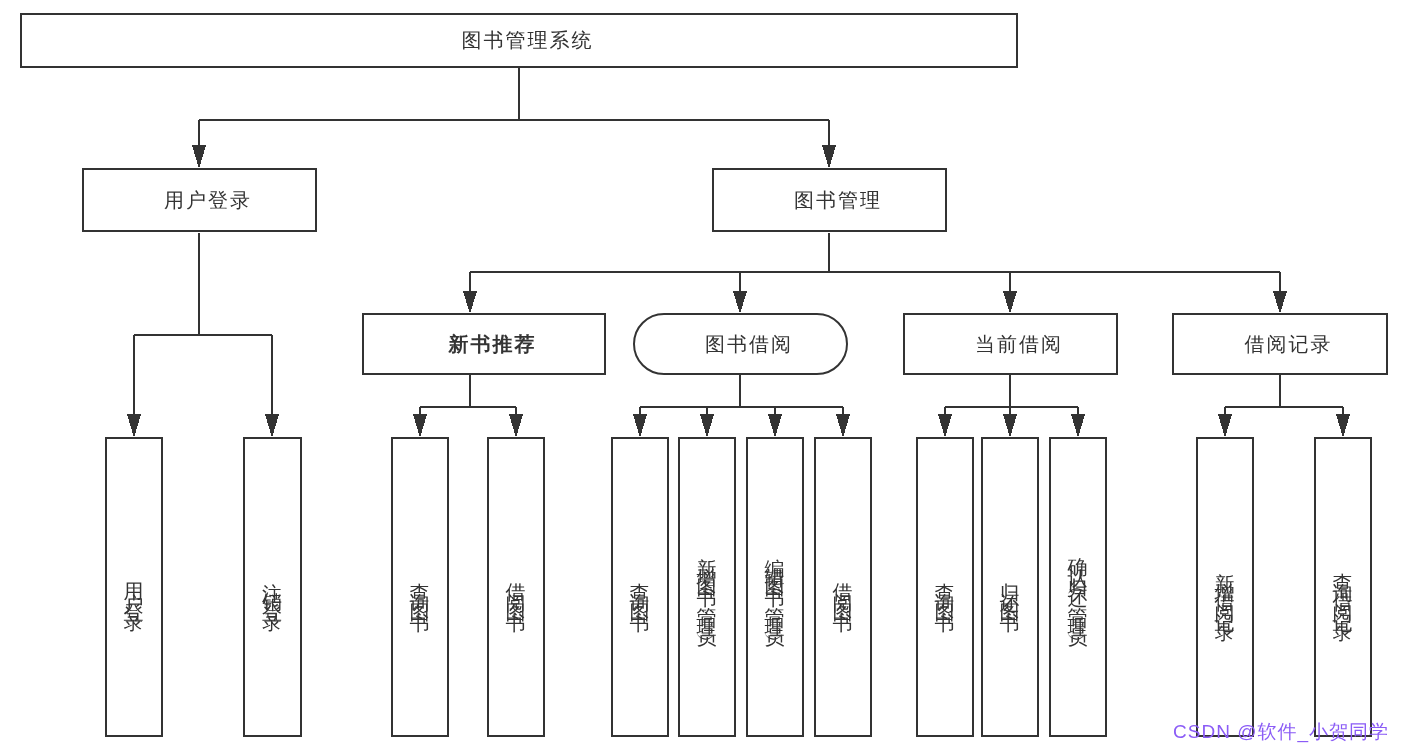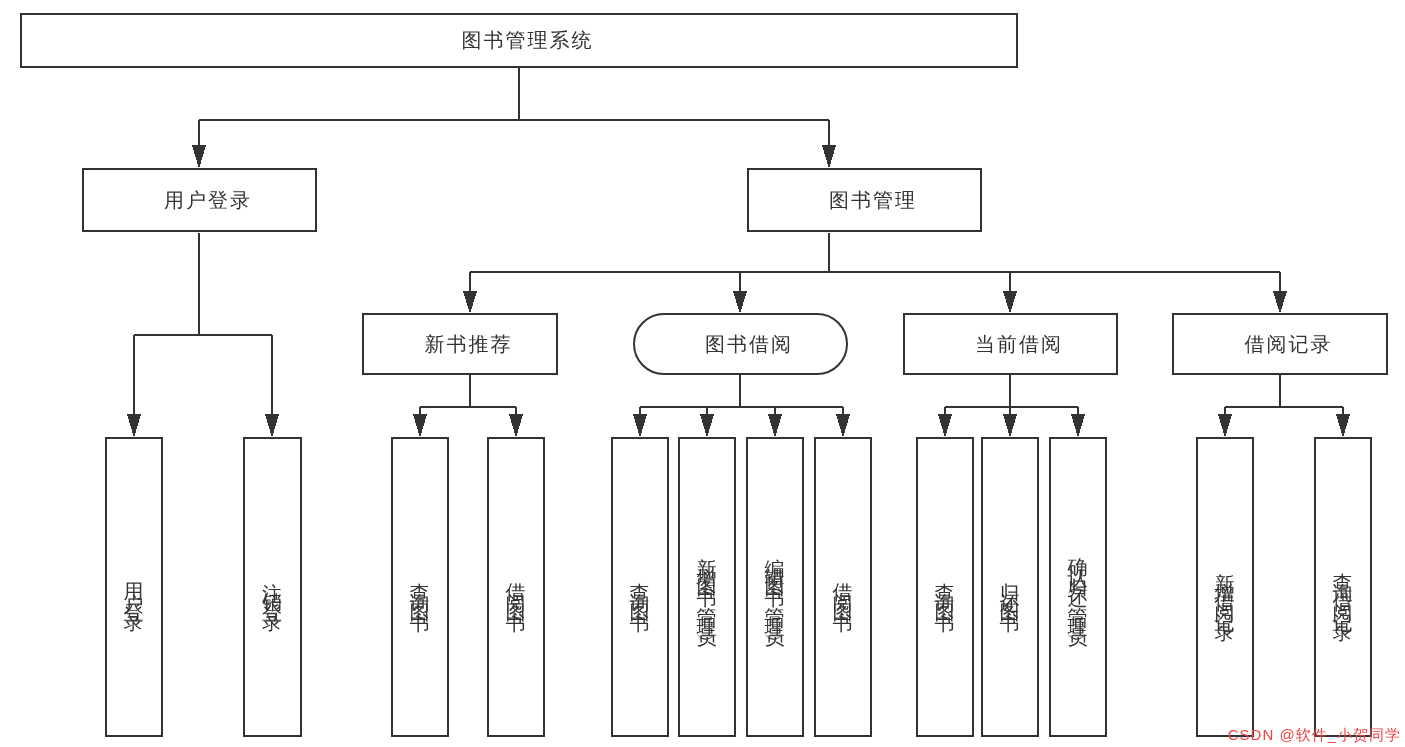--- a/index.html
+++ b/index.html
@@ -51,25 +51,25 @@
   .vnode span {
     writing-mode: vertical-rl;
     text-orientation: mixed;
     font-size: 20px;
     letter-spacing: 10px;
     line-height: 1.1;
     white-space: nowrap;
   }
   .watermark {
     position: absolute;
-    right: 4px;
+    right: 16px;
     bottom: 2px;
-    font-size: 15px;
+    font-size: 19px;
     letter-spacing: 1px;
-    color: #ef4444;
+    color: #8b5cf6;
   }
 </style>
 </head>
 <body>
 
 <div class="canvas">
 
   <svg class="connectors" viewBox="0 0 1405 747">
     <g>
       <path d="M519 68 V120 M199 120 H829 M199 120 V150 M829 120 V150"></path>
@@ -109,23 +109,23 @@
     <g>
       <path d="M1280 375 V407 M1225 407 H1343 M1225 407 V418 M1343 407 V418"></path>
       <polygon points="1218,414 1232,414 1225,438"></polygon>
       <polygon points="1336,414 1350,414 1343,438"></polygon>
     </g>
   </svg>
 
   <div class="node" style="left:20px; top:13px; width:998px; height:55px;">图书管理系统</div>
 
   <div class="node" style="left:82px; top:168px; width:235px; height:64px;">用户登录</div>
-  <div class="node" style="left:712px; top:168px; width:235px; height:64px;margin-left:35px;">图书管理</div>
+  <div class="node" style="left:712px; top:168px; width:235px; height:64px;">图书管理</div>
 
-  <div class="node" style="left:362px; top:313px; width:196px; height:62px;">新书推荐</div>
+  <div class="node" style="left:362px; top:313px; width:244px; height:62px;font-weight:bold;">新书推荐</div>
   <div class="node" style="left:633px; top:313px; width:215px; height:62px;border-radius:31px;">图书借阅</div>
   <div class="node" style="left:903px; top:313px; width:215px; height:62px;">当前借阅</div>
   <div class="node" style="left:1172px; top:313px; width:216px; height:62px;">借阅记录</div>
 
   <div class="vnode" style="left:105px; top:437px; width:58px; height:300px;">
     <span>用户登录</span>
   </div>
   <div class="vnode" style="left:243px; top:437px; width:59px; height:300px;">
     <span>注销登录</span>
   </div>

